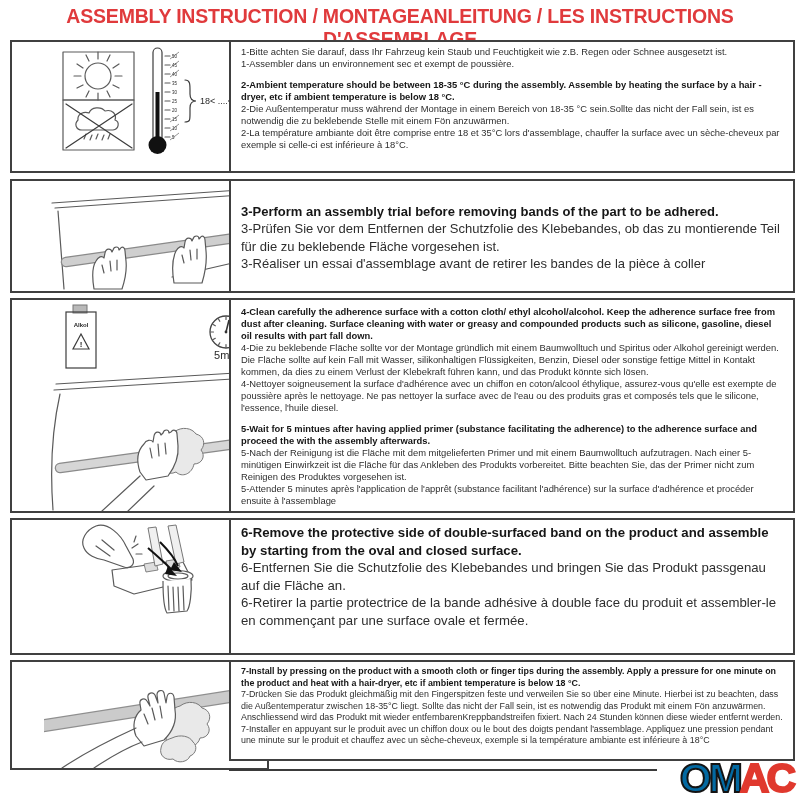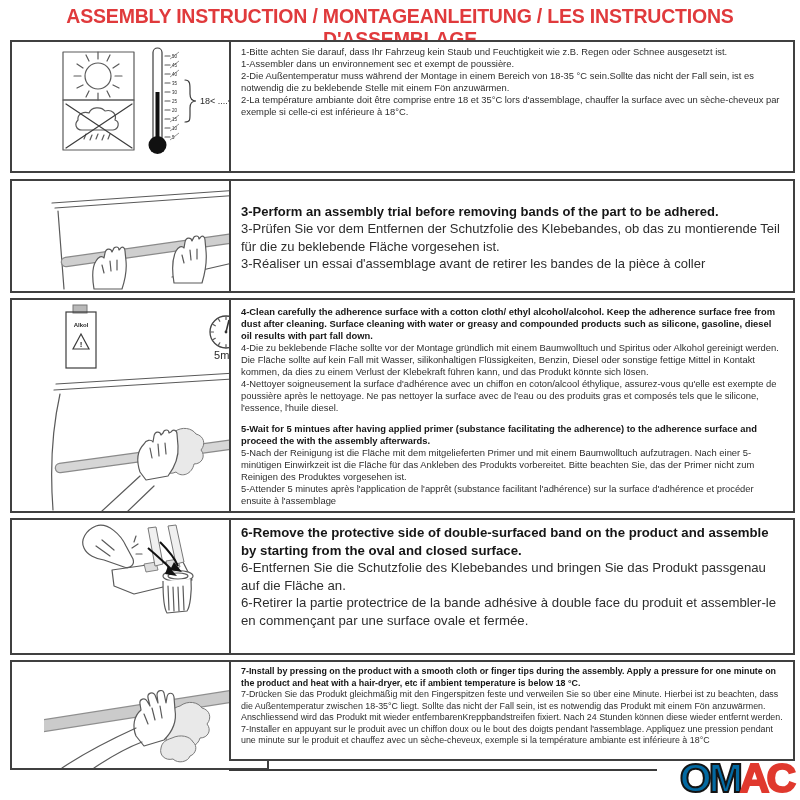--- a/index.html
+++ b/index.html
@@ -79,20 +79,21 @@
         <path d="M126,17 135,10 M126,26 135,19 M126,35 135,28 M126,80 135,73 M126,89 135,82 M126,98 135,91" stroke="#666" stroke-width="0.7" fill="none"></path>
         <path class="lnd" d="M141,38 C146,38 146,42 146,48 L146,52 C146,57 148,59 152,59 C148,59 146,61 146,66 L146,72 C146,78 146,80 141,80"></path>
         <text class="lbl" x="156" y="62" font-size="9">18&lt; ....&lt;35 C</text>
       </g>
     </svg>
   </div>
 
   <div class="cell txt small r1">
     <p>1-Bitte achten Sie darauf, dass Ihr Fahrzeug kein Staub und Feuchtigkeit wie z.B. Regen oder Schnee ausgesetzt ist.</p>
     <p>1-Assembler dans un environnement sec et exempt de poussière.</p>
+    <p class="b gap">2-Ambient temperature should be between 18-35 °C  during the assembly. Assemble by heating the surface by a hair -dryer, etc if ambient temperature is below 18 °C.</p>
     <p>2-Die Außentemperatur muss während der Montage in einem Bereich von 18-35 °C  sein.Sollte das nicht der Fall sein, ist es notwendig die zu beklebende Stelle mit einem Fön anzuwärmen.</p>
     <p>2-La température ambiante doit être comprise entre 18 et 35°C lors d'assemblage, chauffer la surface avec un sèche-cheveux par exemple si celle-ci est inférieure à 18°C.</p>
   </div>
 
   <div class="cell art r2">
     <svg viewBox="0 0 211 110" width="211" height="110" preserveAspectRatio="none">
       <path class="ln" d="M8,22 196,9 M11,27 197,14 M14,30 20,108 M199,10 204,48 M128,96 206,78"></path>
       <path d="M22,81 198,56" stroke="#8a8a8a" stroke-width="10.5" stroke-linecap="round" fill="none"></path>
       <path d="M22,81 198,56" stroke="#cfcfcf" stroke-width="8" stroke-linecap="round" fill="none"></path>
       <g>

